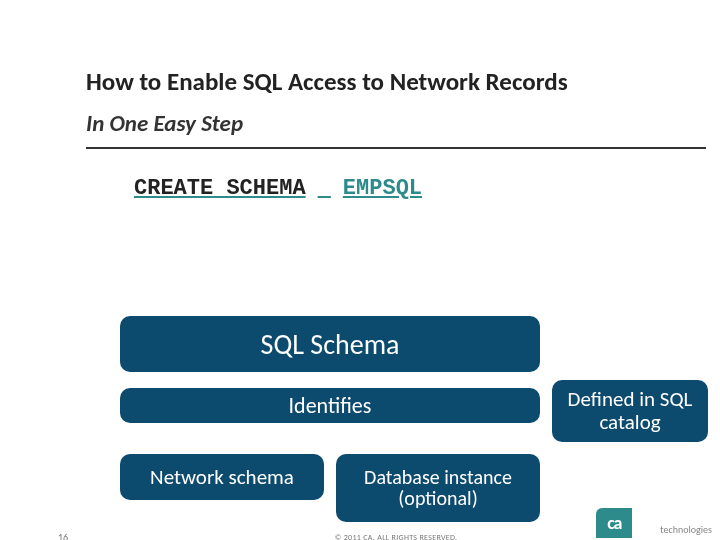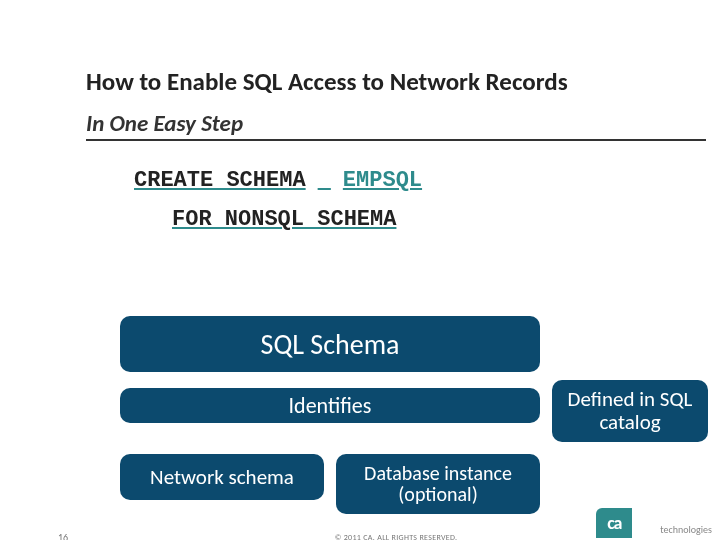--- a/index.html
+++ b/index.html
@@ -22,21 +22,21 @@
     font-weight: 700;
     color: #222;
     line-height: 1.15;
   }
   .subtitle {
     font-size: 23px;
     font-style: italic;
     font-weight: 600;
     color: #333;
     border-bottom: 2px solid #333;
-    padding-bottom: 2px;
+    padding-bottom: 10px;
     margin-bottom: 26px;
   }
   .code {
     font-family: "Courier New", monospace;
     font-size: 22px;
     font-weight: 700;
     color: #2e8b8c;
     margin-left: 36px;
     line-height: 1.25;
     margin-bottom: 22px;
@@ -80,21 +80,21 @@
     font-size: 21px;
     line-height: 1.1;
   }
   .box-network {
     left: 0; top: 138px;
     width: 204px; height: 46px;
     font-size: 21px;
   }
   .box-db {
     left: 216px; top: 138px;
-    width: 204px; height: 60px;
+    width: 204px; height: 68px;
     font-size: 20px;
     line-height: 1.05;
   }
 
   .page-num {
     position: absolute;
     left: 10px;
     bottom: 20px;
     font-size: 10px;
     color: #777;
@@ -141,23 +141,20 @@
 <div class="slide">
 
   <div class="title">How to Enable SQL Access to Network Records</div>
   <div class="subtitle">In One Easy Step</div>
 
   <div class="code">
     <div class="l1">
       <span class="kw">CREATE SCHEMA</span>
       <span>EMPSQL</span>
     </div>
-    <div class="l2">
-      <span class="kw">FOR NONSQL SCHEMA</span>
-    </div>
   </div>
 
   <div class="diagram">
     <div class="box box-sql">SQL Schema</div>
     <div class="box box-identifies">Identifies</div>
     <div class="box box-defined">Defined in SQL catalog</div>
     <div class="box box-network">Network schema</div>
     <div class="box box-db">Database instance (optional)</div>
   </div>
 

